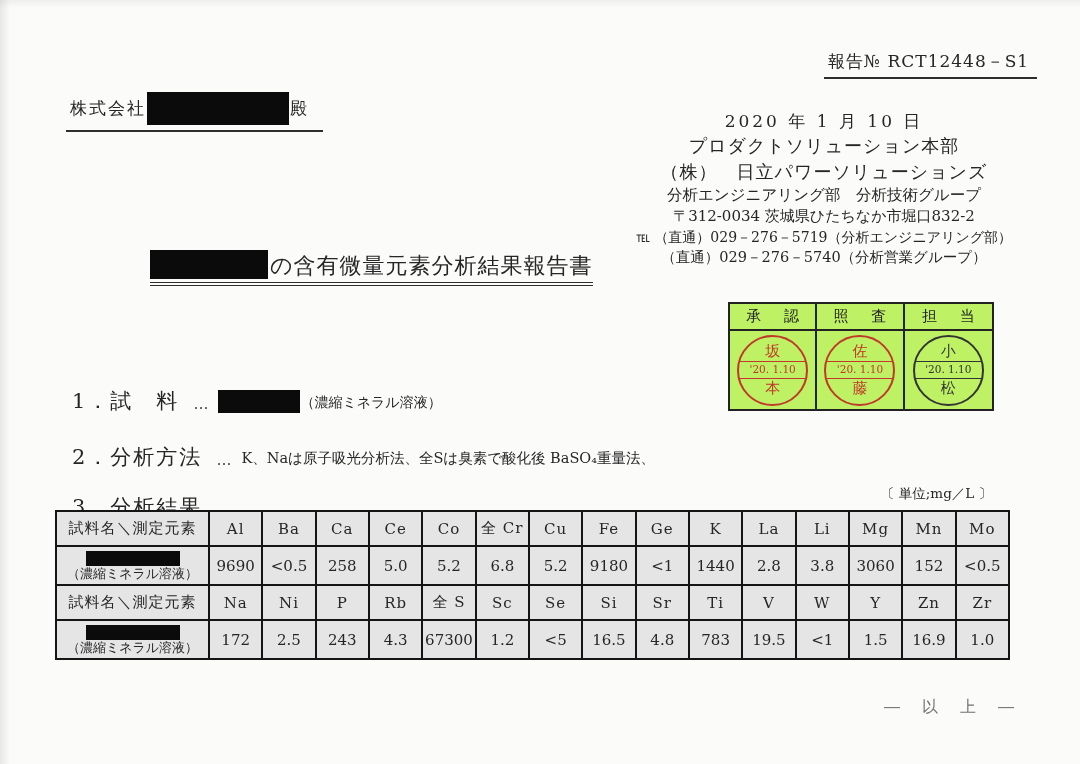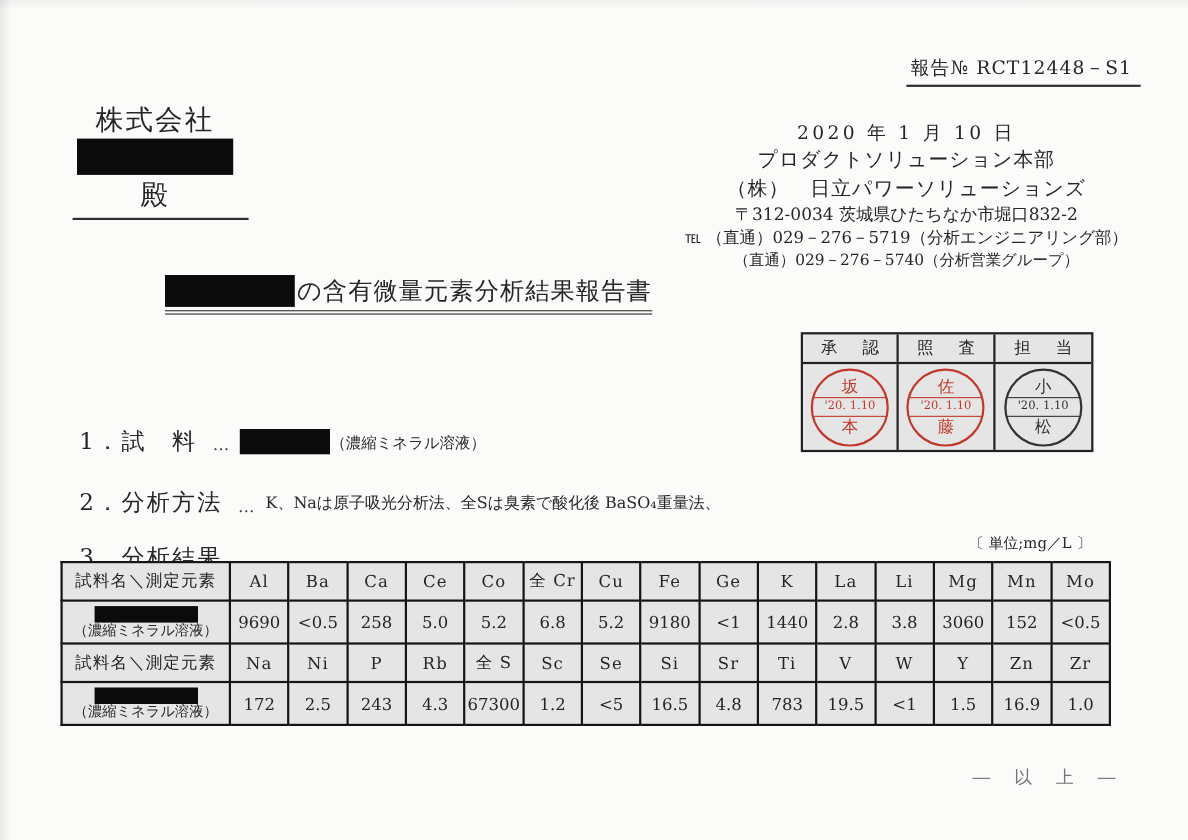--- a/index.html
+++ b/index.html
@@ -30,21 +30,21 @@
     font-size:17px;letter-spacing:1px;
     border-bottom:2px solid #2e2e2e;padding:0 8px 4px 4px;
     white-space:nowrap;
   }
 
   
   .addressee{
     position:absolute;top:92px;left:66px;
     display:flex;align-items:center;gap:1px;
     border-bottom:2.5px solid #2e2e2e;padding:0 14px 5px 4px;
-    font-size:25px;letter-spacing:2px;white-space:nowrap;flex-direction:column;
+    font-size:17px;letter-spacing:2px;white-space:nowrap;
   }
   .addressee .redact{width:142px;height:33px;}
 
   
   .sender{
     position:absolute;top:109px;left:618px;width:412px;
     text-align:center;white-space:nowrap;
   }
   .sender .line{line-height:1.42;}
   .sender .line:nth-child(1){font-size:17px;letter-spacing:3px;}
@@ -61,21 +61,21 @@
     display:flex;align-items:flex-end;gap:2px;
     border-bottom:4px double #2e2e2e;padding-bottom:3px;
     white-space:nowrap;
   }
   .doc-title .redact{width:118px;height:29px;}
   .doc-title .title-text{font-size:22px;letter-spacing:1px;line-height:1.2;}
 
   
   .approval{
     position:absolute;top:302px;left:728px;width:262px;
-    border:2.5px solid #222;background:#e5e5e5;
+    border:2.5px solid #222;background:#bef264;
   }
   .approval .head{display:grid;grid-template-columns:1fr 1fr 1fr;border-bottom:2px solid #222;}
   .approval .head .hcell{
     text-align:center;font-size:15px;letter-spacing:9px;text-indent:9px;
     padding:3px 0;border-right:2px solid #222;
   }
   .approval .head .hcell:last-child{border-right:none;}
   .approval .bodyrow{display:grid;grid-template-columns:1fr 1fr 1fr;}
   .approval .scell{
     height:78px;display:flex;align-items:center;justify-content:center;
@@ -141,20 +141,21 @@
   <div class="addressee">
     <span>株式会社</span>
     <span class="redact"></span>
     <span>殿</span>
   </div>
 
   <div class="sender">
     <div class="line">2020 年 1 月 10 日</div>
     <div class="line">プロダクトソリューション本部</div>
     <div class="line">（株）　日立パワーソリューションズ</div>
+    <div class="line">分析エンジニアリング部　分析技術グループ</div>
     <div class="line">〒312-0034 茨城県ひたちなか市堀口832-2</div>
     <div class="line">℡ （直通）029－276－5719（分析エンジニアリング部）</div>
     <div class="line">（直通）029－276－5740（分析営業グループ）</div>
   </div>
 
   <div class="doc-title">
     <span class="redact"></span>
     <span class="title-text">の含有微量元素分析結果報告書</span>
   </div>
 

